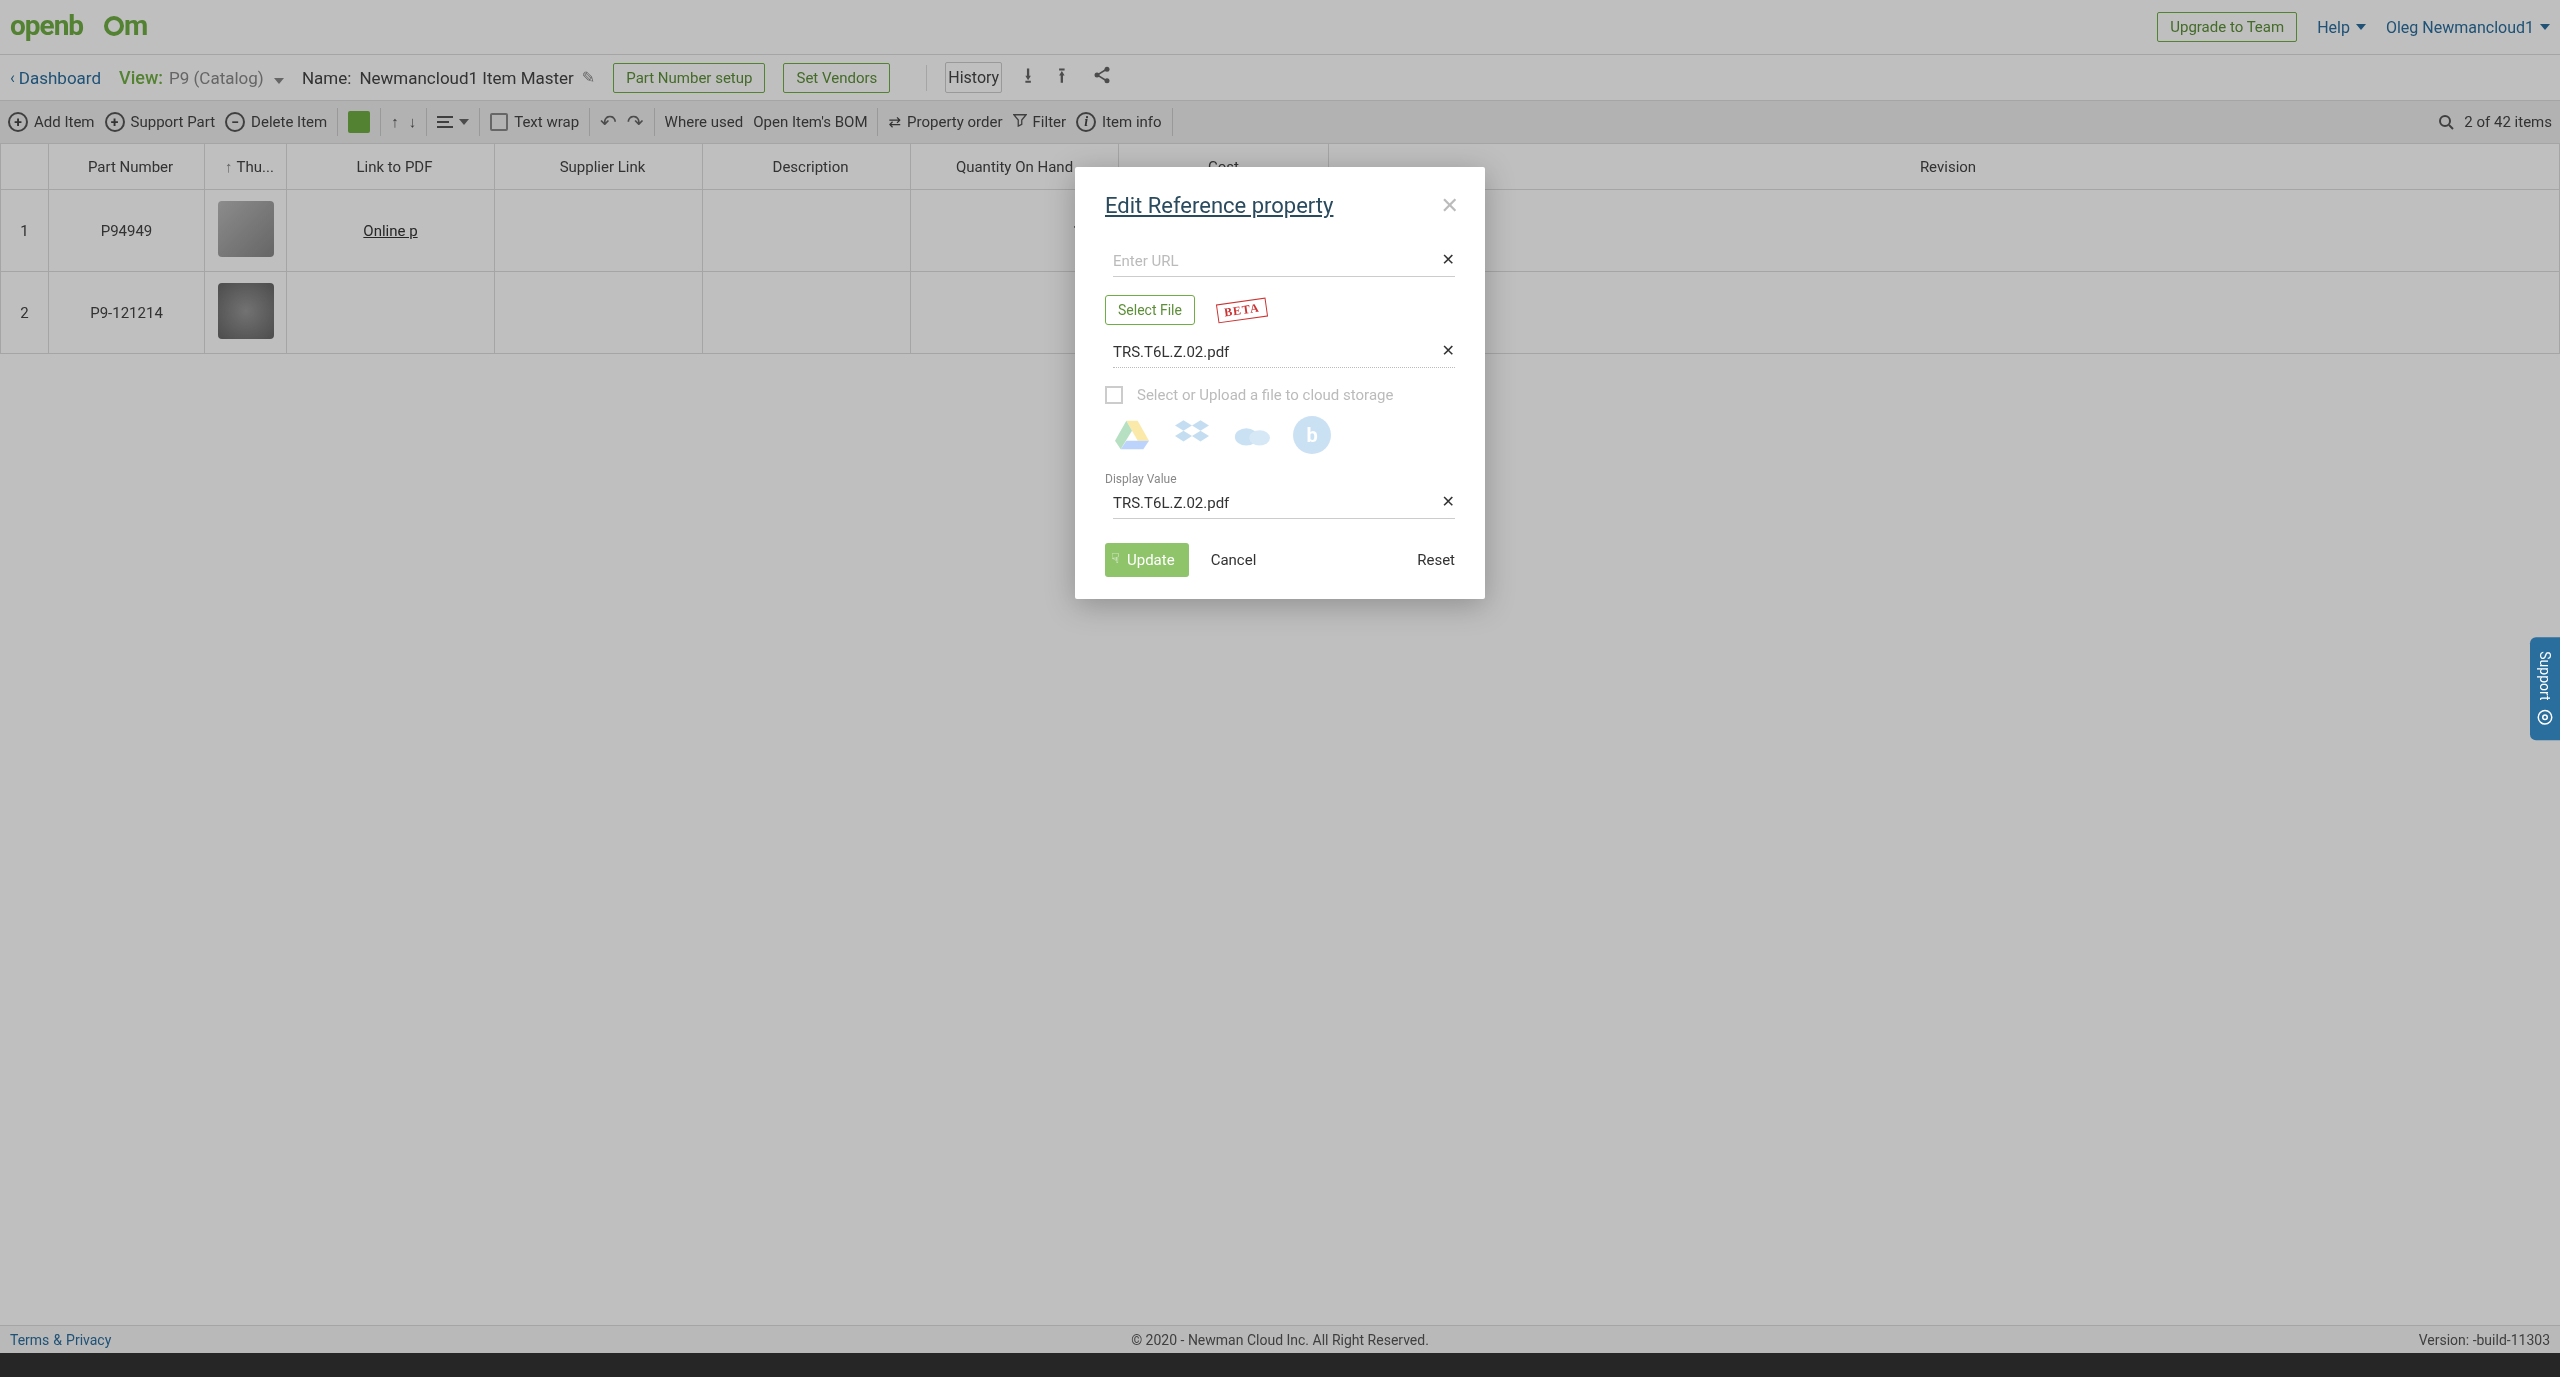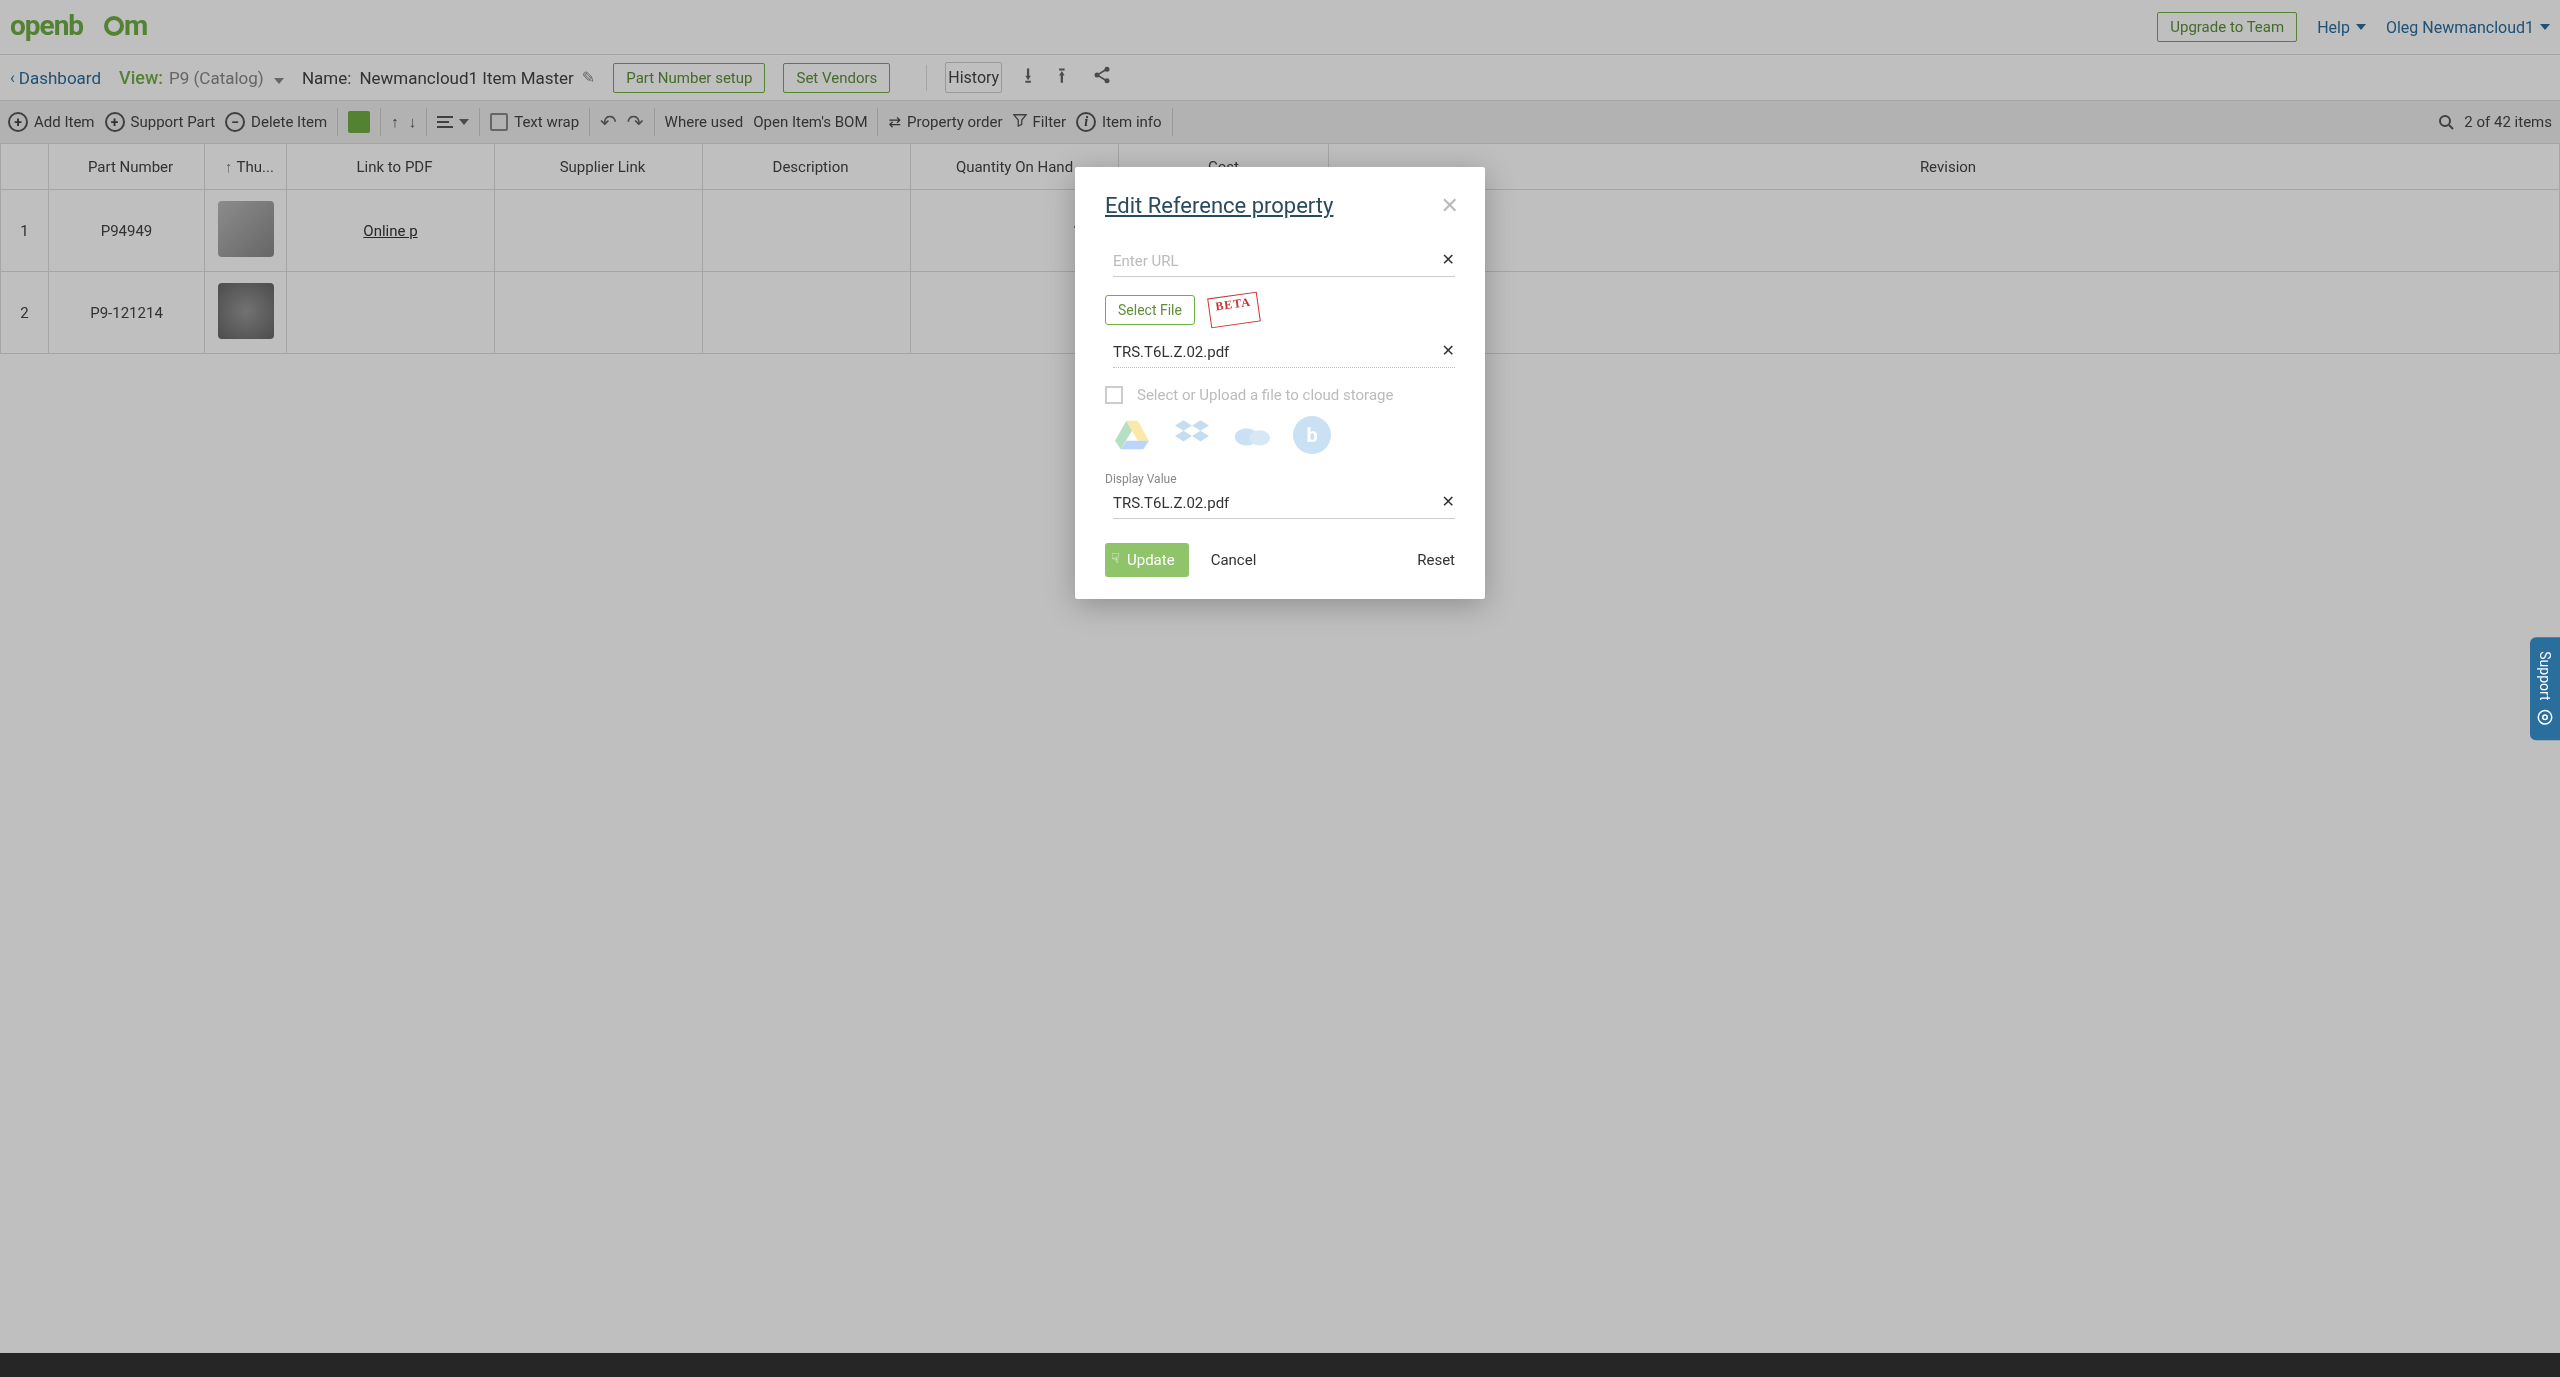--- a/index.html
+++ b/index.html
@@ -73,21 +73,21 @@
 
 .modal { position: absolute; z-index: 60; top: 167px; left: 50%; transform: translateX(-50%); width: 410px; background: #fff; box-shadow: 0 6px 30px rgba(0,0,0,0.25); border-radius: 2px; }
 .modal-inner { padding: 26px 30px 22px 30px; }
 .modal-title { font-size: 22px; color: #2a4a5e; font-weight: 400; margin-bottom: 28px; text-decoration: underline; }
 .modal-close-x { position: absolute; top: 26px; right: 26px; color: #bbb; font-size: 22px; cursor: pointer; }
 .modal-input-row { position: relative; margin-bottom: 18px; margin-left: 8px; }
 .modal-input { width: 100%; border: none; border-bottom: 1px solid #ccc; padding: 6px 24px 6px 0; font-size: 15px; color: #333; background: transparent; outline: none; }
 .modal-input::placeholder { color: #bbb; }
 .modal-input-dotted { border-bottom: 1px dotted #bbb; }
 .clear-x { position: absolute; right: 0; top: 4px; color: #333; cursor: pointer; font-size: 16px; }
-.select-file-row { display: flex; gap: 14px; margin-bottom: 12px; }
+.select-file-row { display: flex; align-items: center; gap: 22px; margin-bottom: 12px; }
 .select-file-btn { font-size: 14px; color: #5c8f37; border: 1px solid #6fae44; padding: 6px 12px; background: #fff; border-radius: 3px; cursor: pointer; }
 .beta-stamp { transform: rotate(-8deg); border: 1.5px solid #c33; color: #c33; font-weight: 700; font-size: 12px; padding: 1px 6px; font-family: serif; letter-spacing: 1px; }
 .cloud-row { display: flex; align-items: center; gap: 14px; margin: 10px 0 4px 0; }
 .cloud-check { width: 18px; height: 18px; border: 2px solid #ccc; display: inline-block; }
 .cloud-label { color: #bbb; font-size: 15px; }
 .cloud-icons { display: flex; gap: 22px; padding: 8px 0 18px 8px; }
 .cloud-icn { width: 38px; height: 38px; border-radius: 50%; display: flex; align-items: center; justify-content: center; font-size: 22px; opacity: 0.35; }
 .gdrive { color: #e8b93a; }
 .dropbox { color: #5aa0d8; }
 .onedrive { color: #6aa9de; }
@@ -268,20 +268,28 @@
         <td></td>
         <td></td>
         <td></td>
         <td class="qty-col"></td>
         <td class="cost-col">$ 4.20</td>
         <td></td>
       </tr>
     </tbody>
   </table>
 
+  <div class="footer">
+    <a>Terms</a>
+    <span style="margin:0 4px">&amp;</span>
+    <a>Privacy</a>
+    <span class="footer-center">© 2020 - Newman Cloud Inc. All Right Reserved.</span>
+    <span class="spacer"></span>
+    <span class="footer-right">Version: -build-11303</span>
+  </div>
 
   <div class="bottom-strip"></div>
 
 </div>
 
 <div class="modal-scrim"></div>
 
 <div class="modal">
   <div class="modal-inner">
     <div class="modal-title">Edit Reference property</div>

